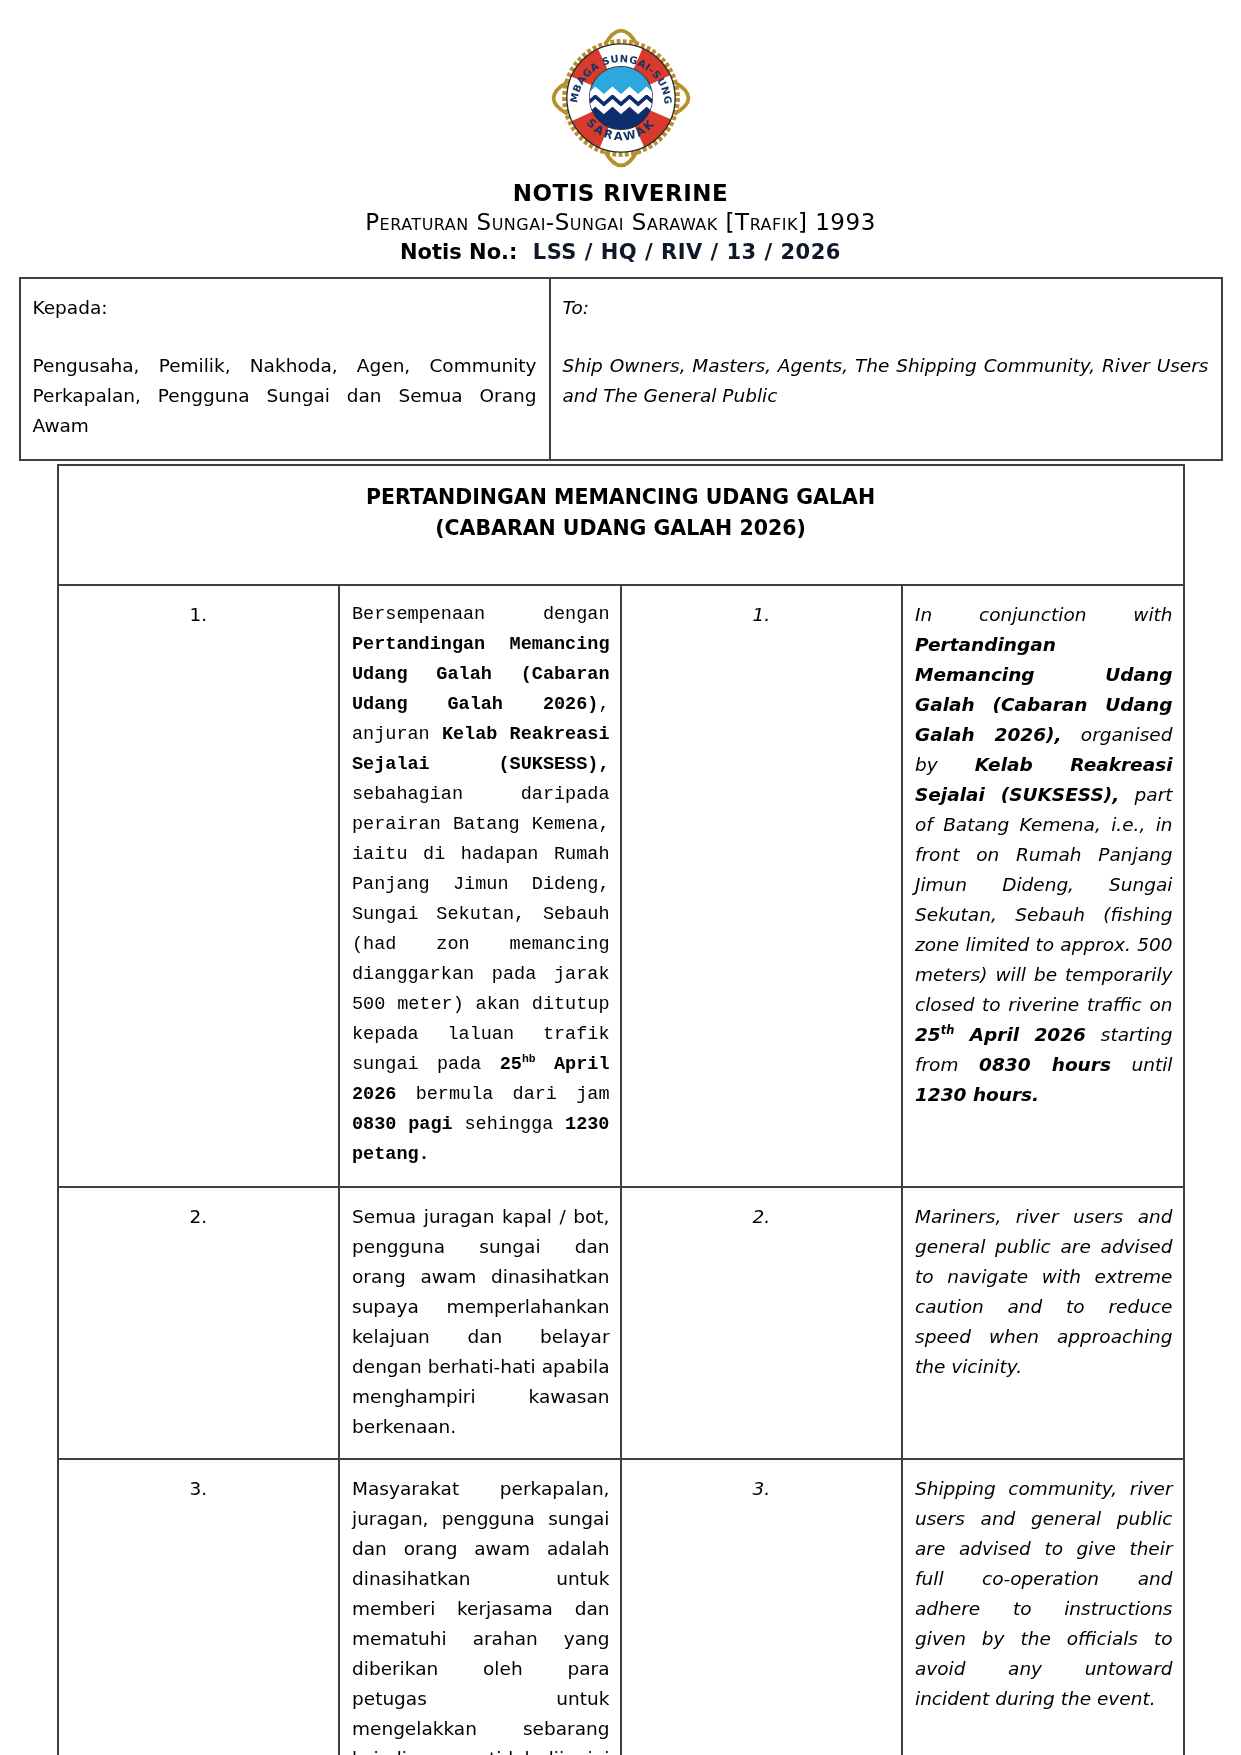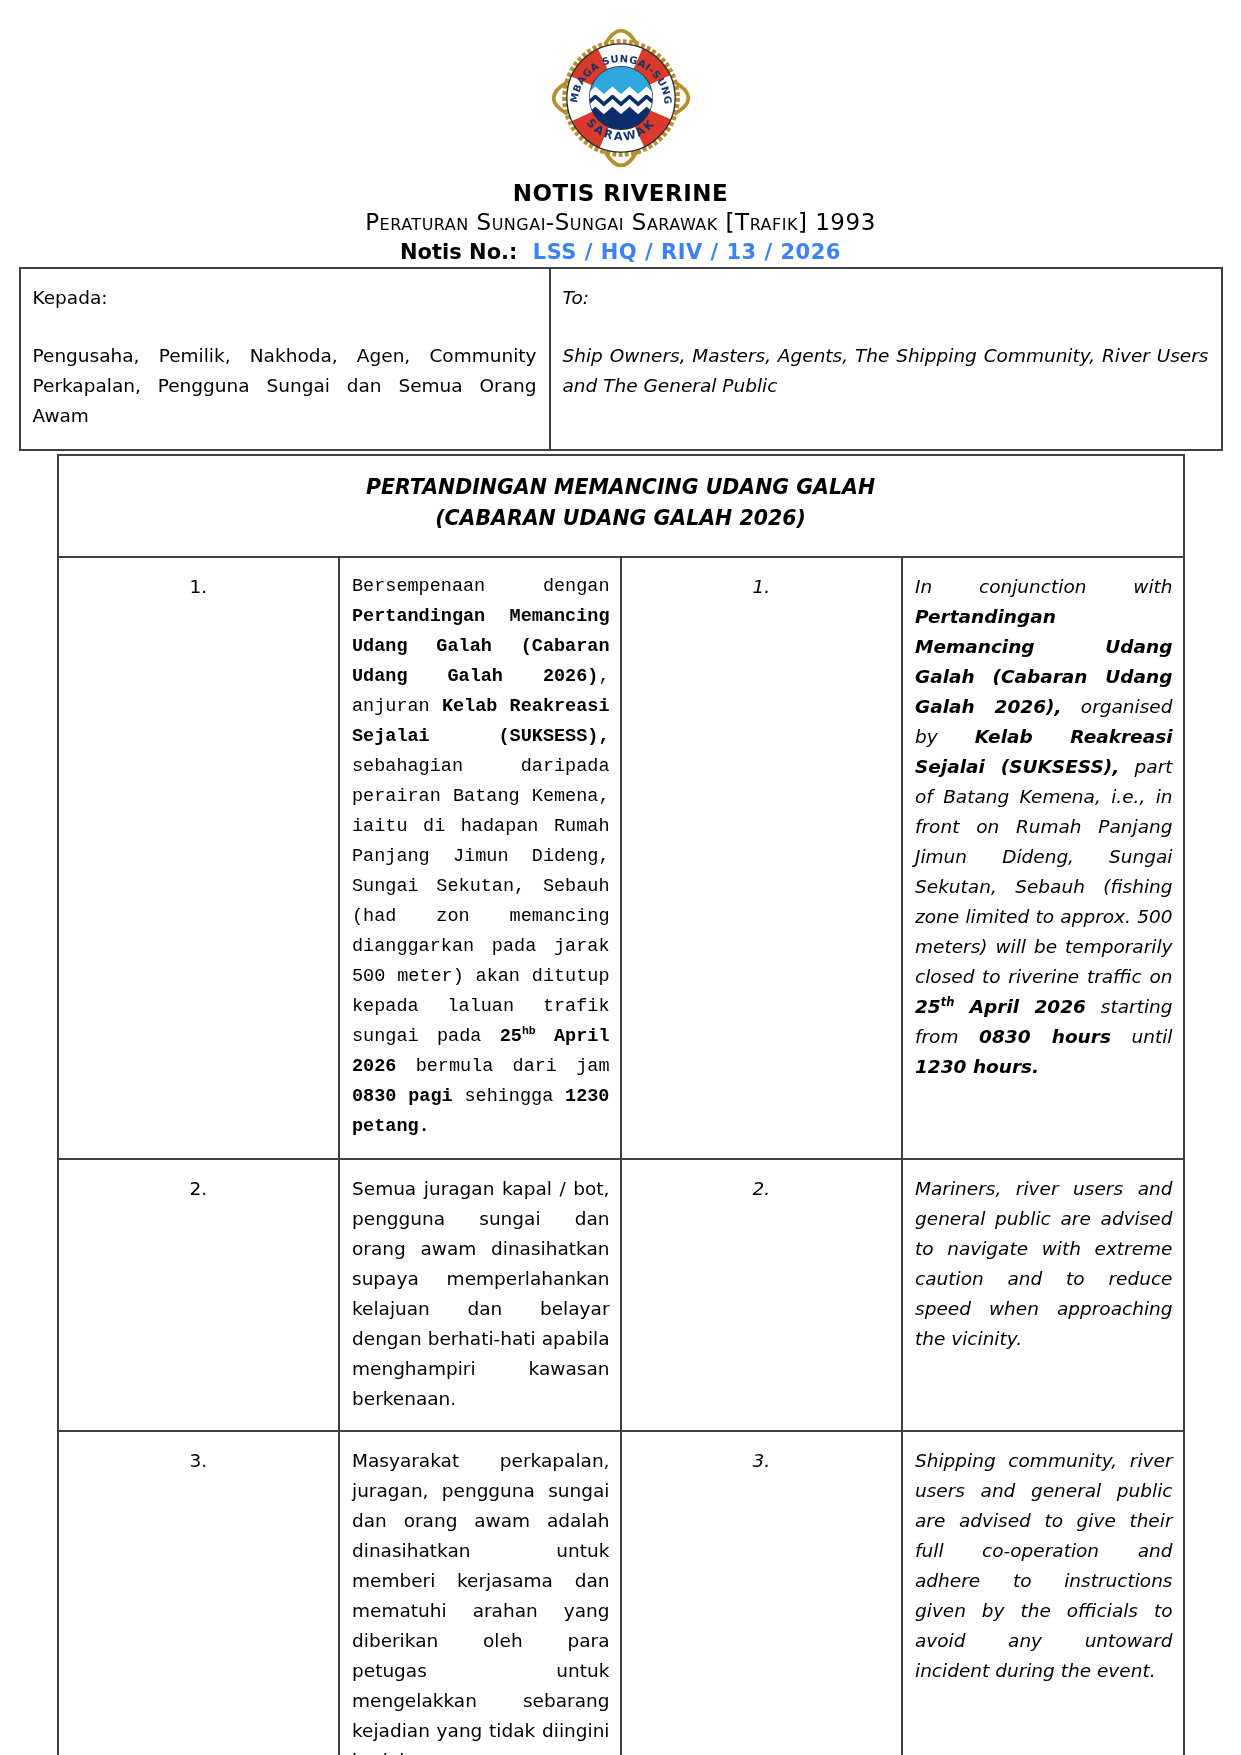--- a/index.html
+++ b/index.html
@@ -13,33 +13,33 @@
     padding-top:22px;
     font-family:"DejaVu Sans","Liberation Sans",sans-serif;
     color:#000;
   }
   
   .hdr{text-align:center;}
   .logo-wrap{display:flex;justify-content:center;}
   .doc-title{font-size:23px;font-weight:700;line-height:30px;margin-top:4px;letter-spacing:.5px;}
   .doc-subtitle{font-size:23px;font-weight:400;line-height:29px;font-variant:small-caps;letter-spacing:.5px;}
   .notice-line{font-size:21px;font-weight:700;line-height:30px;}
-  .notice-no{color:#3b82f6;margin-left:8px;letter-spacing:.5px;}
+  .notice-no{color:#0f172a;margin-left:8px;letter-spacing:.5px;}
   
   table{border-collapse:collapse;width:1128px;margin:0 auto;table-layout:fixed;}
-  .recip-table{}
+  .recip-table{margin-top:10px;}
   .main-table{margin-top:3px;}
   td{border:2px solid #404040;vertical-align:top;box-sizing:border-box;}
   .cell-pad{padding:14px 12px 18px 12px;}
   .cell-label{font-size:18.5px;line-height:30px;margin-bottom:28px;}
   .cell-par{font-size:18.5px;line-height:30px;text-align:justify;}
   .en, .en .cell-par, .en .cell-label{font-style:italic;}
   .col-recip-my{width:530px;}
   .col-recip-en{width:672px;}
-  .title-cell{text-align:center;padding:16px 10px 22px 10px;font-style:italic;}
+  .title-cell{text-align:center;padding:16px 10px 40px 10px;}
   .event-title{font-size:20.5px;font-weight:700;line-height:31px;}
   .col-num1{width:50px;}
   .col-my{width:473px;font-family:Liberation Mono, monospace;}
   .col-num2{width:62px;}
   .col-en{width:543px;margin-top:10px;}
   .num-cell{text-align:center;padding-top:14px;font-size:18.5px;line-height:30px;}
   .num-cell.en{font-style:italic;}
   .txt-cell{padding:14px 10px 16px 12px;}
   .rich{font-size:18.5px;line-height:30px;text-align:justify;}
   .rich sup{font-size:.62em;vertical-align:super;line-height:0;}

